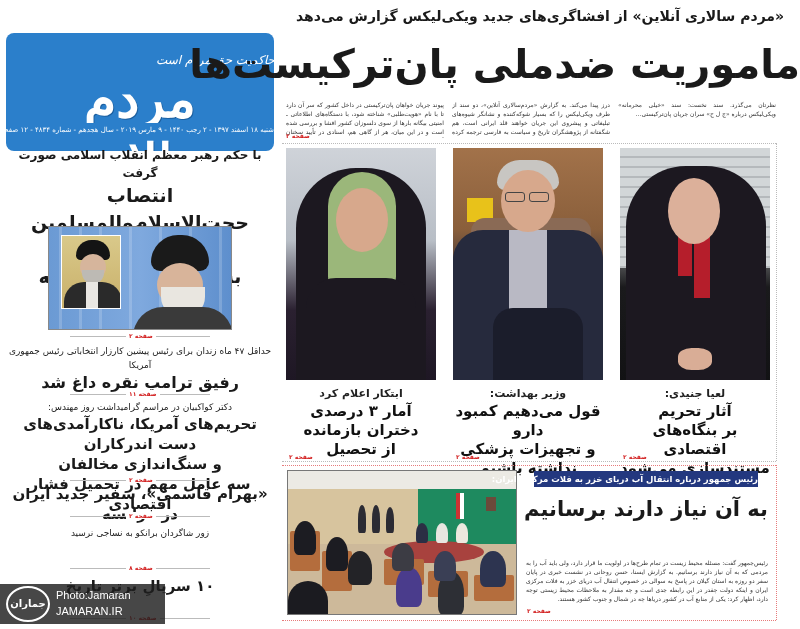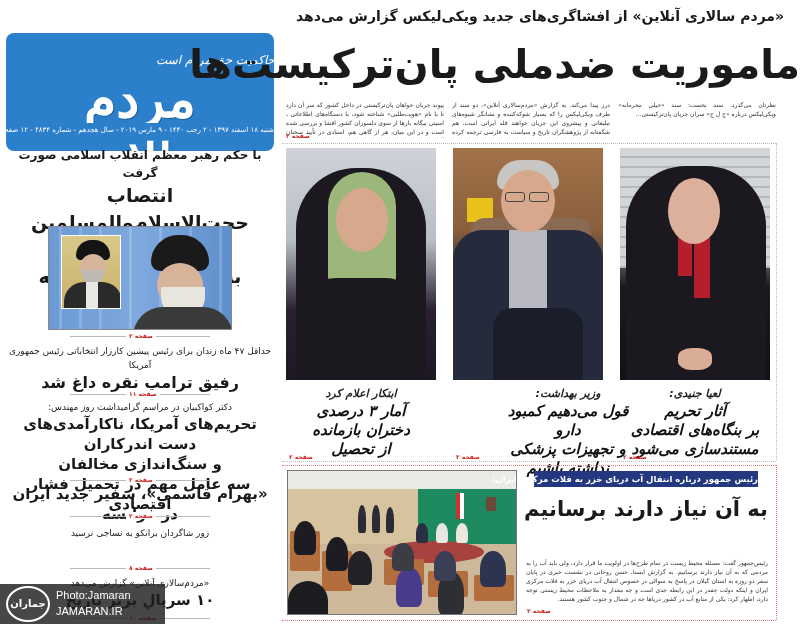--- a/index.html
+++ b/index.html
@@ -34,25 +34,25 @@
   .ph-woman-red { left: 620px; top: 148px; width: 150px; height: 232px; background: linear-gradient(180deg,#d0d4d6 0%,#c0c4c6 30%,#1a1a1c 60%,#121214 100%); }
   .chador { position: absolute; background: #1c1820; border-radius: 60px 60px 10px 10px; }
   .face { position: absolute; background: #d7a88c; border-radius: 50%; }
   .scarf-green { position: absolute; background: #9bb77a; border-radius: 40px 40px 30px 30px; }
   .scarf-red { position: absolute; background: #b51e2b; }
   .hair-gray { position: absolute; background: #c8c6c2; border-radius: 30px 30px 10px 10px; }
   .suit { position: absolute; background: #262a3d; border-radius: 30px 30px 0 0; }
   .shirt { position: absolute; background: #b9b9c4; }
   .glasses { position: absolute; border: 1px solid #444; border-radius: 3px; }
 
-  .caption { position: absolute; text-align: center; direction: rtl; font-style: italic; }
+  .caption { position: absolute; text-align: center; direction: rtl; }
   .cap-kicker { font-size: 11px; font-weight: bold; color: #222; line-height: 16px; }
   .cap-title { font-size: 15px; font-weight: bold; line-height: 19px; color: #111; }
   .cap1 { left: 620px; top: 386px; width: 150px; }
-  .cap2 { left: 453px; top: 386px; width: 150px; margin-left: 40px; }
+  .cap2 { left: 453px; top: 386px; width: 150px; }
   .cap3 { left: 286px; top: 386px; width: 150px; }
   .ref1 { position: absolute; left: 623px; top: 453px; }
   .ref2 { position: absolute; left: 456px; top: 453px; }
   .ref3 { position: absolute; left: 289px; top: 453px; }
 
   
   .left-col { position: absolute; left: 4px; top: 146px; width: 272px; text-align: center; direction: rtl; }
   .lc-kicker { font-size: 12px; font-weight: bold; line-height: 18px; }
   .lc-headline { font-size: 19px; font-weight: bold; line-height: 27px; letter-spacing: -0.5px; }
 
@@ -217,21 +217,20 @@
 <div class="sep" style="left:70px; top:516px; width:140px;"></div>
 <div class="sep-label" style="left:126px; top:512px;">صفحه ۲</div>
 
 <div class="lc-block" style="top:526px;">
   <div class="lc-small">زور شاگردان برانکو به نساجی نرسید</div>
 </div>
 <div class="sep" style="left:70px; top:568px; width:140px;"></div>
 <div class="sep-label" style="left:126px; top:564px;">صفحه ۸</div>
 
 <div class="lc-block" style="top:576px;">
-  <div class="lc-small">«مردم‌سالاری آنلاین» گزارش می‌دهد</div>
   <div class="lc-title-md">۱۰ سریالِ برتر تاریخ</div>
 </div>
 <div class="sep" style="left:70px; top:618px; width:140px;"></div>
 <div class="sep-label" style="left:126px; top:614px;">صفحه ۱۰</div>
 
 <div class="dotted-red-h" style="left:282px; top:465px; width:494px;"></div>
 <div class="dotted-red-h" style="left:282px; top:620px; width:494px;"></div>
 <div class="dotted-red-v" style="left:776px; top:465px; height:155px;"></div>
 
 <div class="meeting-photo">

